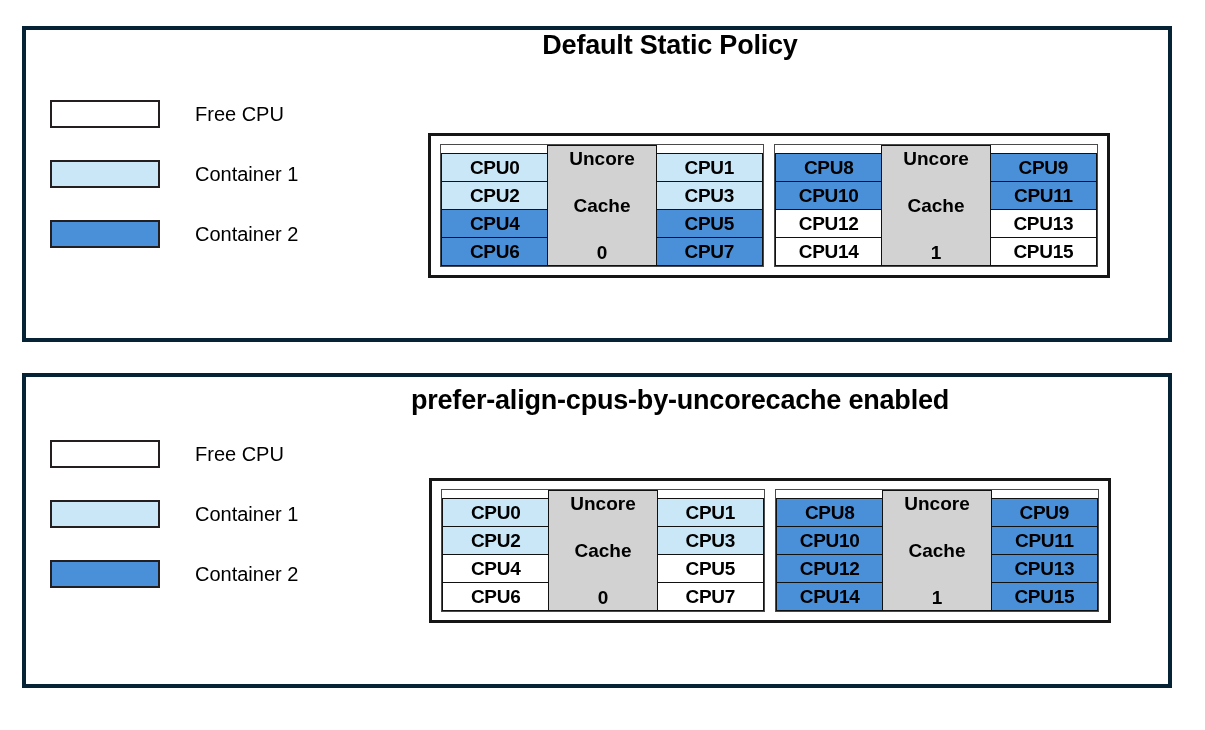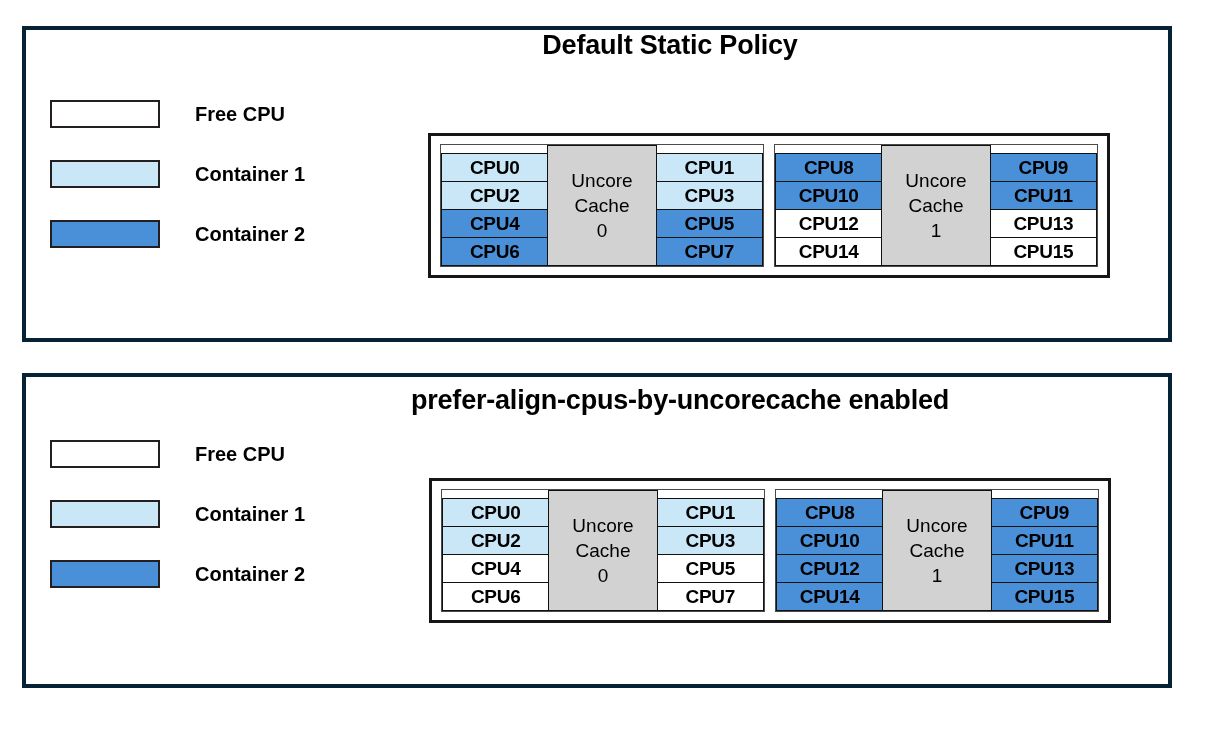--- a/index.html
+++ b/index.html
@@ -67,21 +67,21 @@
   .legend-swatch {
     width: 110px;
     height: 28px;
     border: 2px solid #231f20;
     box-sizing: border-box;
     flex: 0 0 auto;
   }
   .legend-label {
     margin-left: 35px;
     font-size: 20px;
-    font-weight: bold;
+    font-weight: normal;
     color: #000000;
     white-space: nowrap;
   }
 
   
   .diagram {
     position: absolute;
     border: 3px solid #161616;
     background: #ffffff;
     box-sizing: border-box;
@@ -121,23 +121,23 @@
 
   .cache-block {
     flex: 1 1 0;
     min-width: 0;
     background: #d2d2d2;
     border: 1px solid #111111;
     box-sizing: border-box;
     display: flex;
     flex-direction: column;
     align-items: center;
-    justify-content: center;
+    justify-content: space-between;
     font-size: 19px;
-    font-weight: normal;
+    font-weight: bold;
     color: #000000;
     line-height: 1.32;
     text-align: center;
     margin: 0 -1px;
   }
 </style>
 </head>
 <body>
 
 <div class="panel" id="panel-top"></div>

